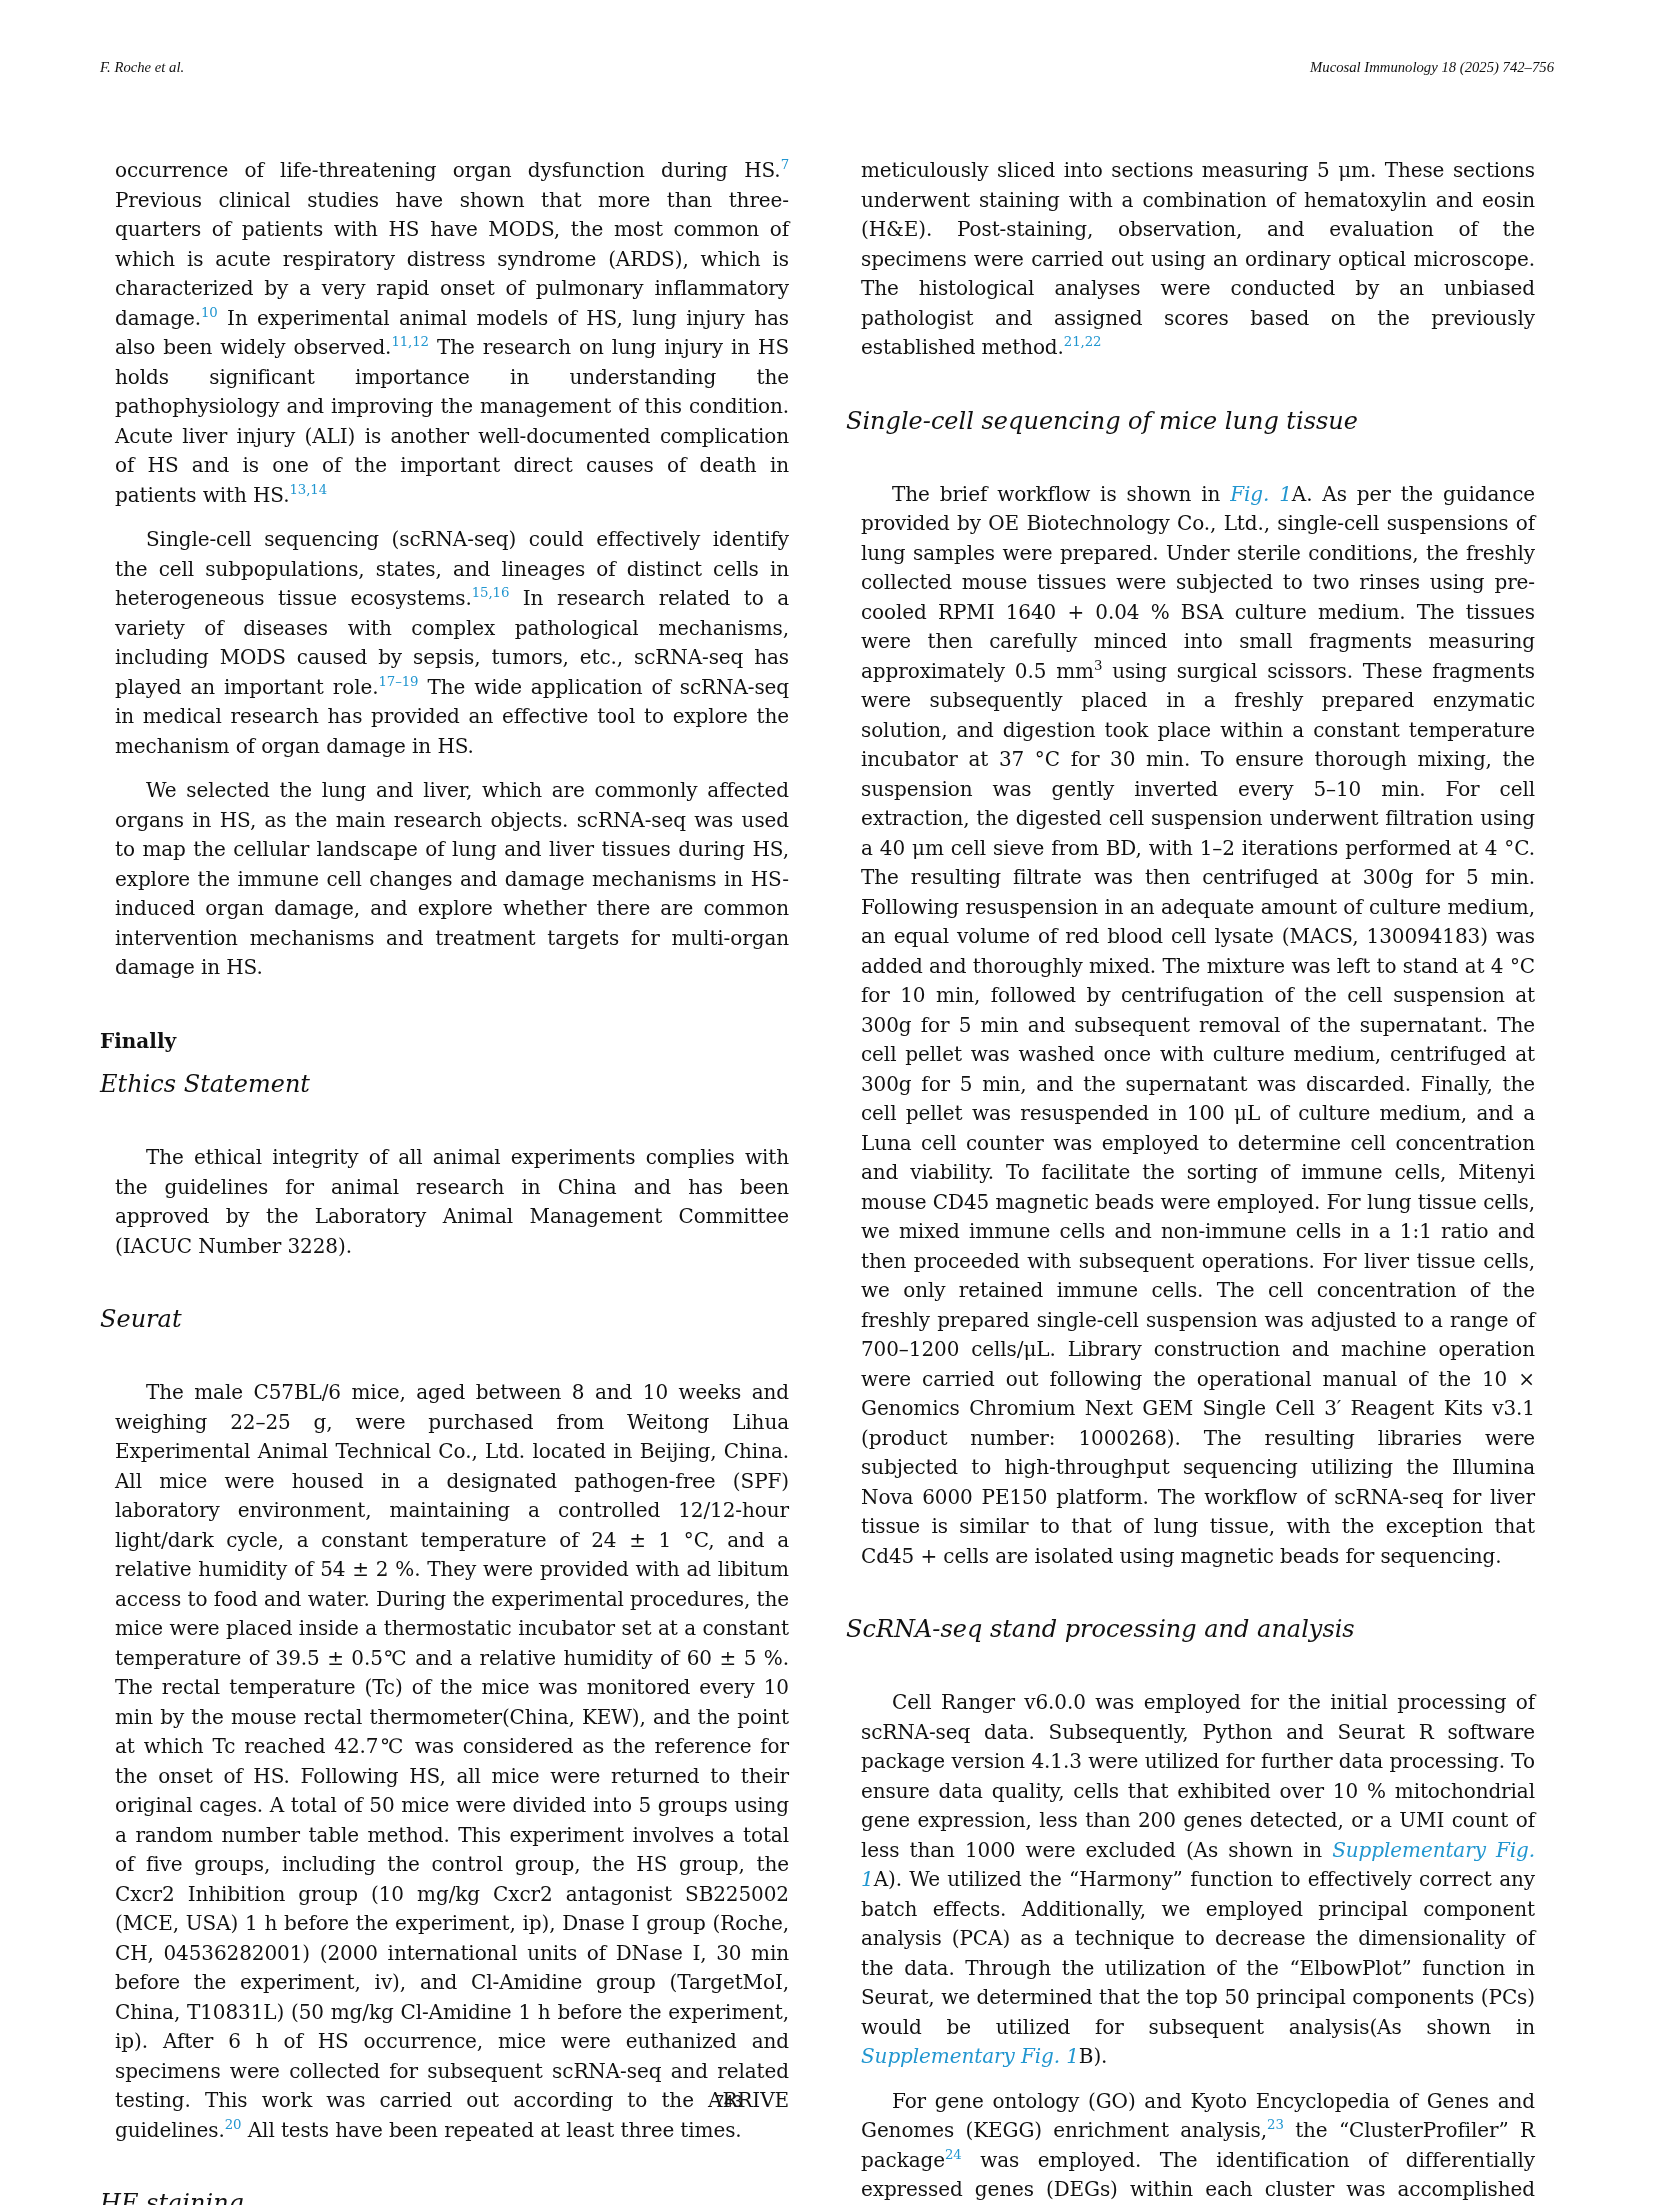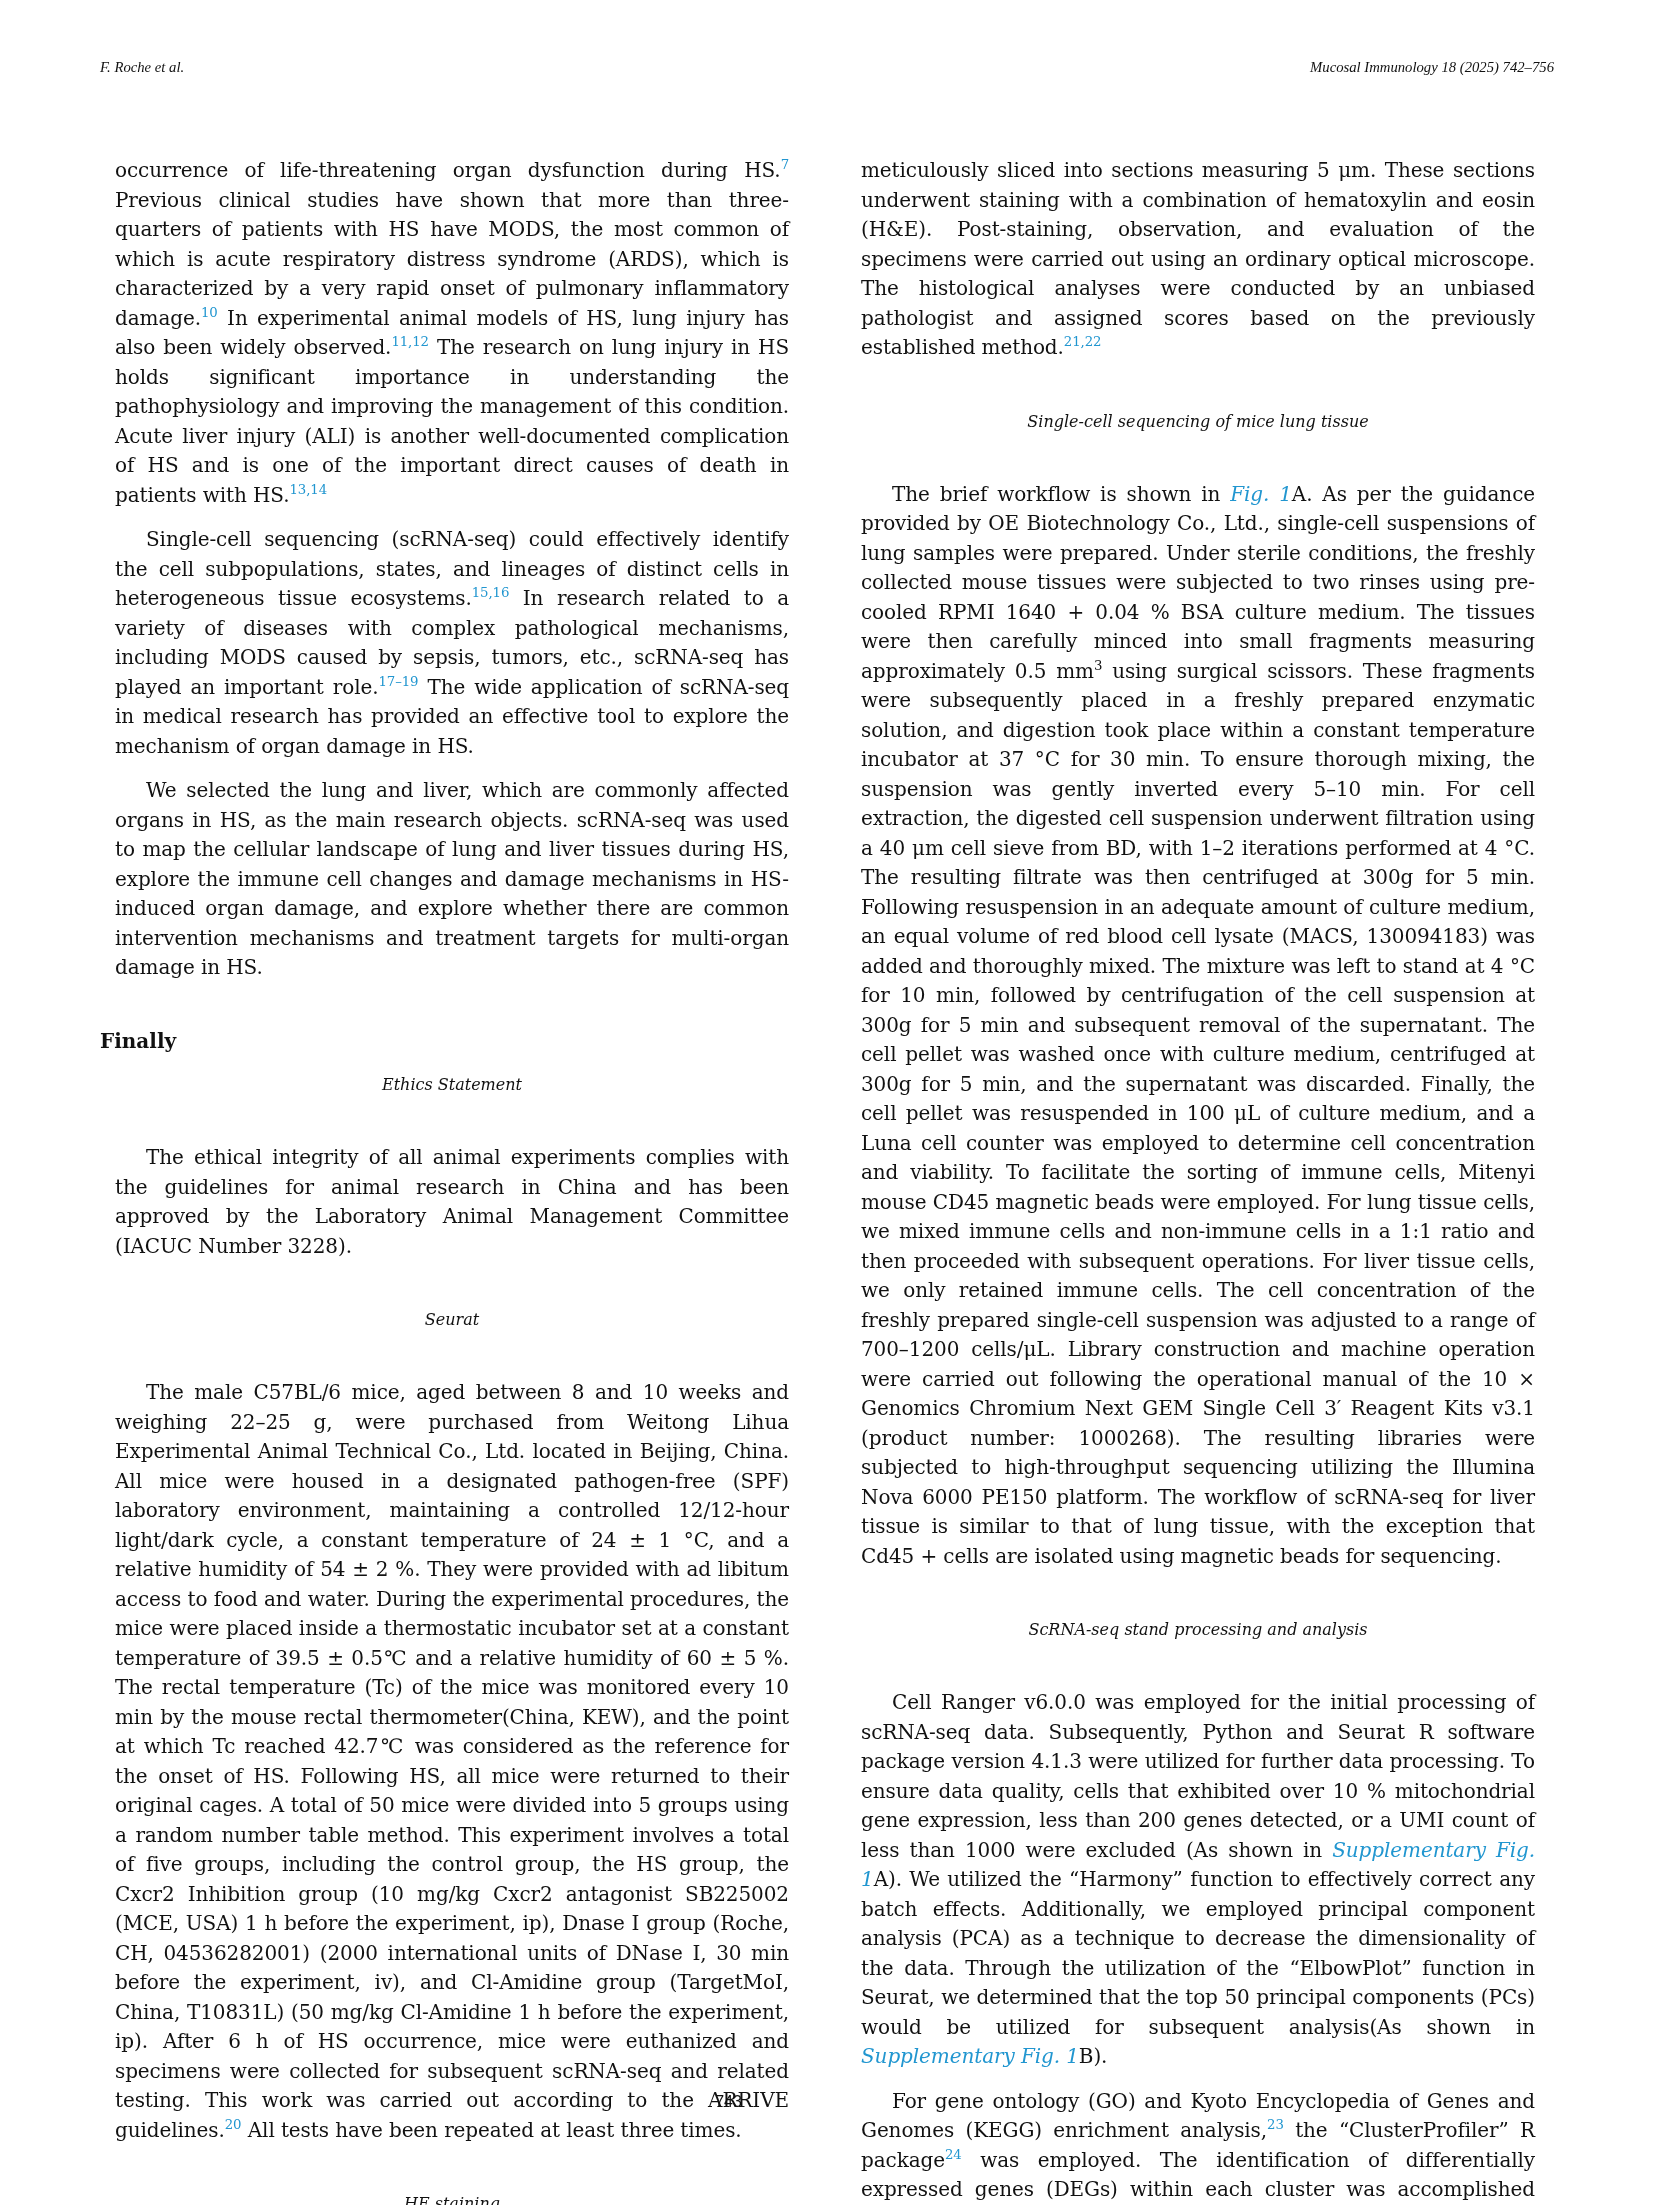--- a/index.html
+++ b/index.html
@@ -9,21 +9,21 @@
                   font-family: "Liberation Serif", serif; }
   .rh-left { left: 100px; }
   .rh-right { right: 100px; }
   .col { position: absolute; top: 141px; width: 704px; }
   .col-left { left: 100px; }
   .col-right { left: 846px; }
   p { margin: 15px; font-size: 20px; line-height: 29.5px; text-align: justify;
       text-indent: 0; hyphens: auto; letter-spacing: -0.1px; }
   p.indent { text-indent: 31px; }
   h2 { margin: 0; font-size: 20px; font-weight: bold; line-height: 29px; }
-  h3 { margin: 0; font-size: 16px; font-weight: normal; font-style: italic; line-height: 29px; text-align: center; }
+  h3 { margin: 0; font-size: 24px; font-weight: normal; font-style: italic; line-height: 29px; }
   .gap-sm { height: 14.7px; }
   .gap-md { height: 29px; }
   sup, .ref { color: #2196d0; font-size: 13.3px; vertical-align: super; line-height: 0; }
   .link { color: #2196d0; font-style: italic; }
   .page-number { position: absolute; top: 2093px; left: 0; width: 1457px; text-align: center;
                  font-family: "Liberation Sans", sans-serif; font-size: 16px; }
 </style>
 </head>
 <body>
 

